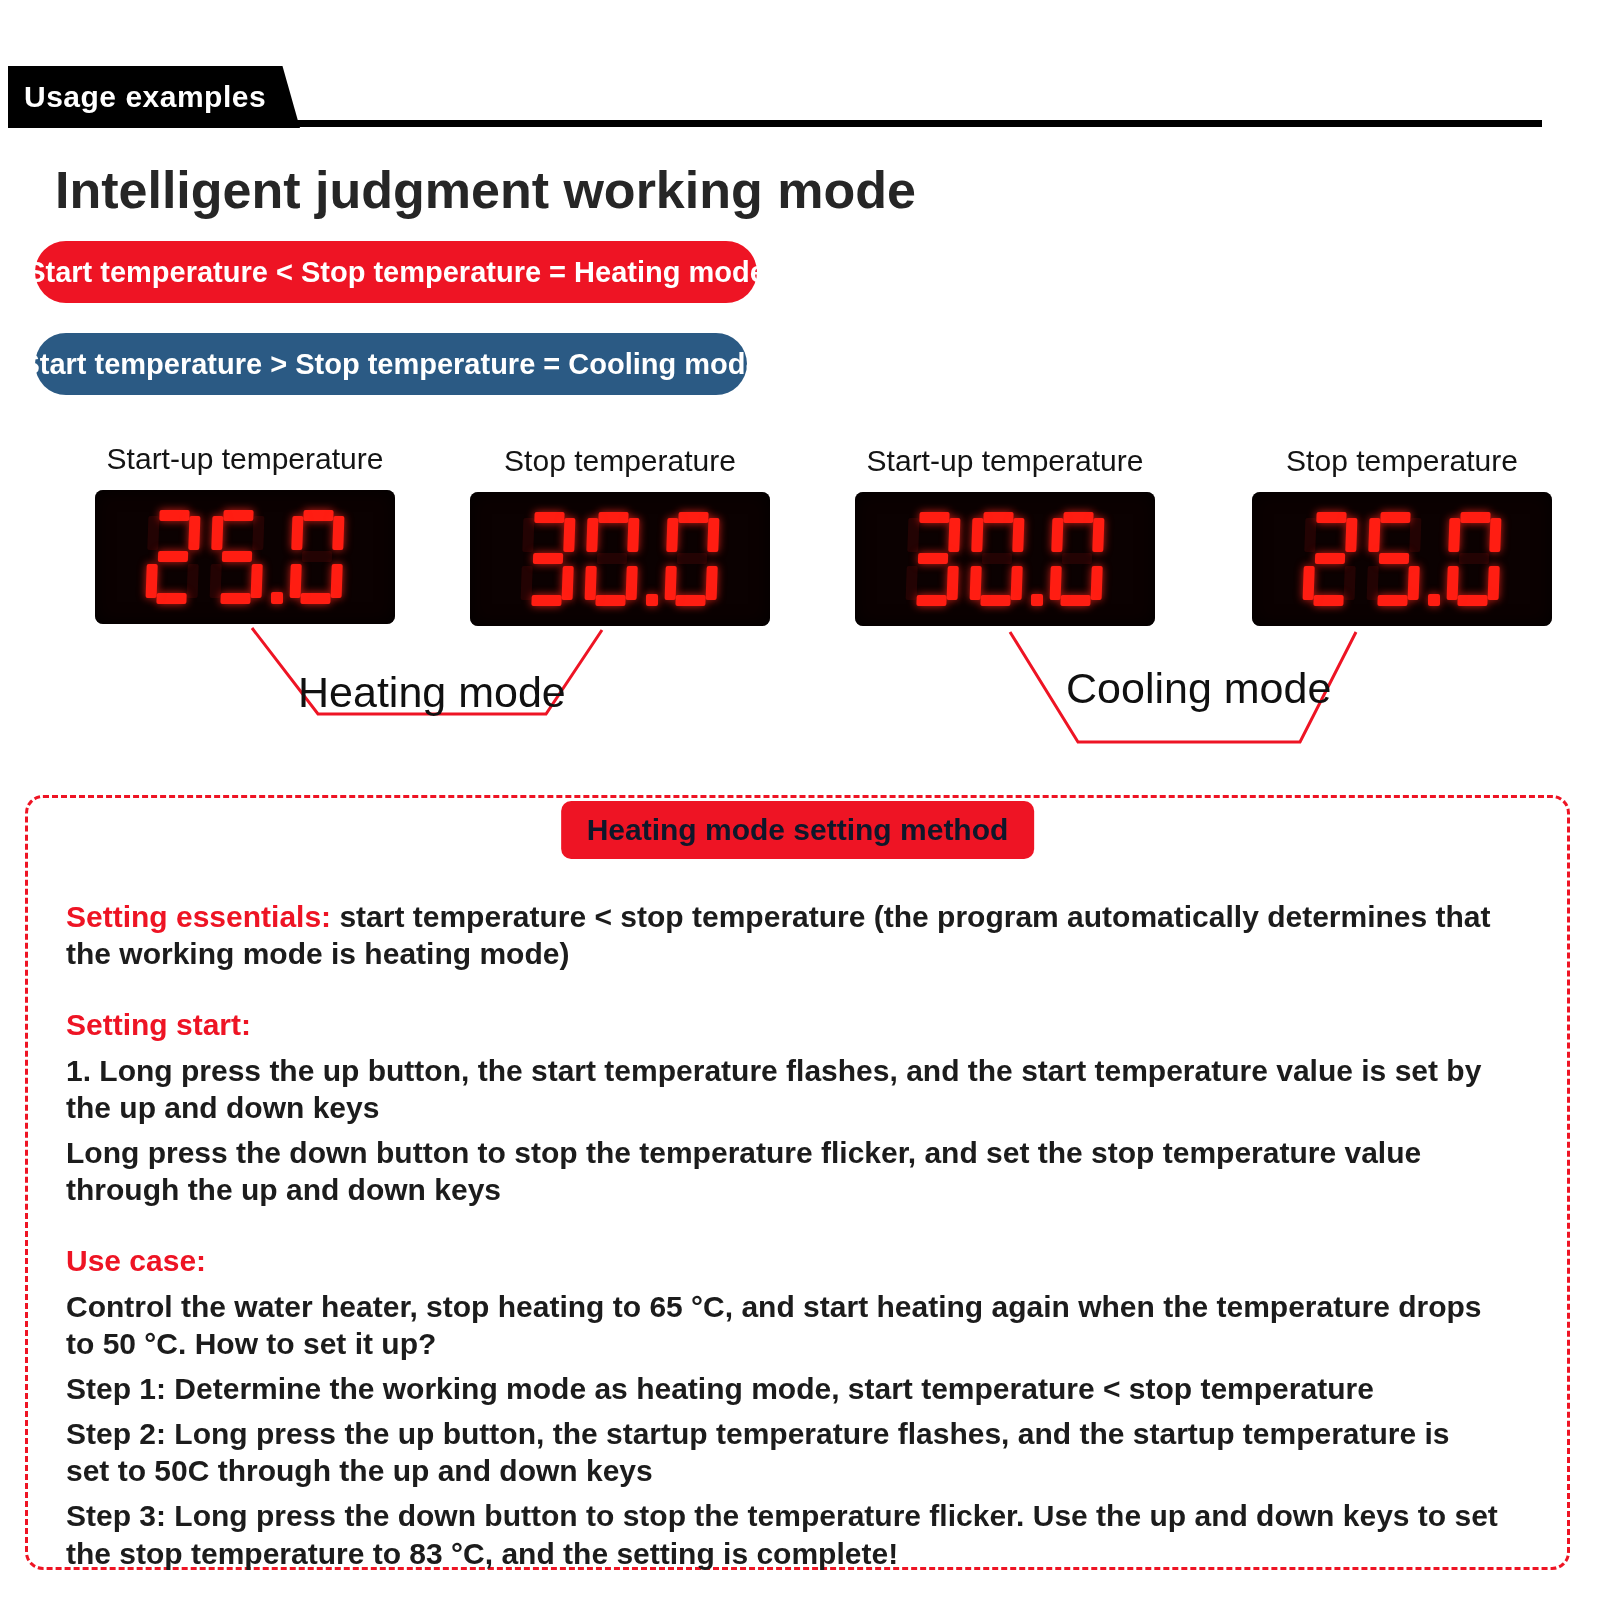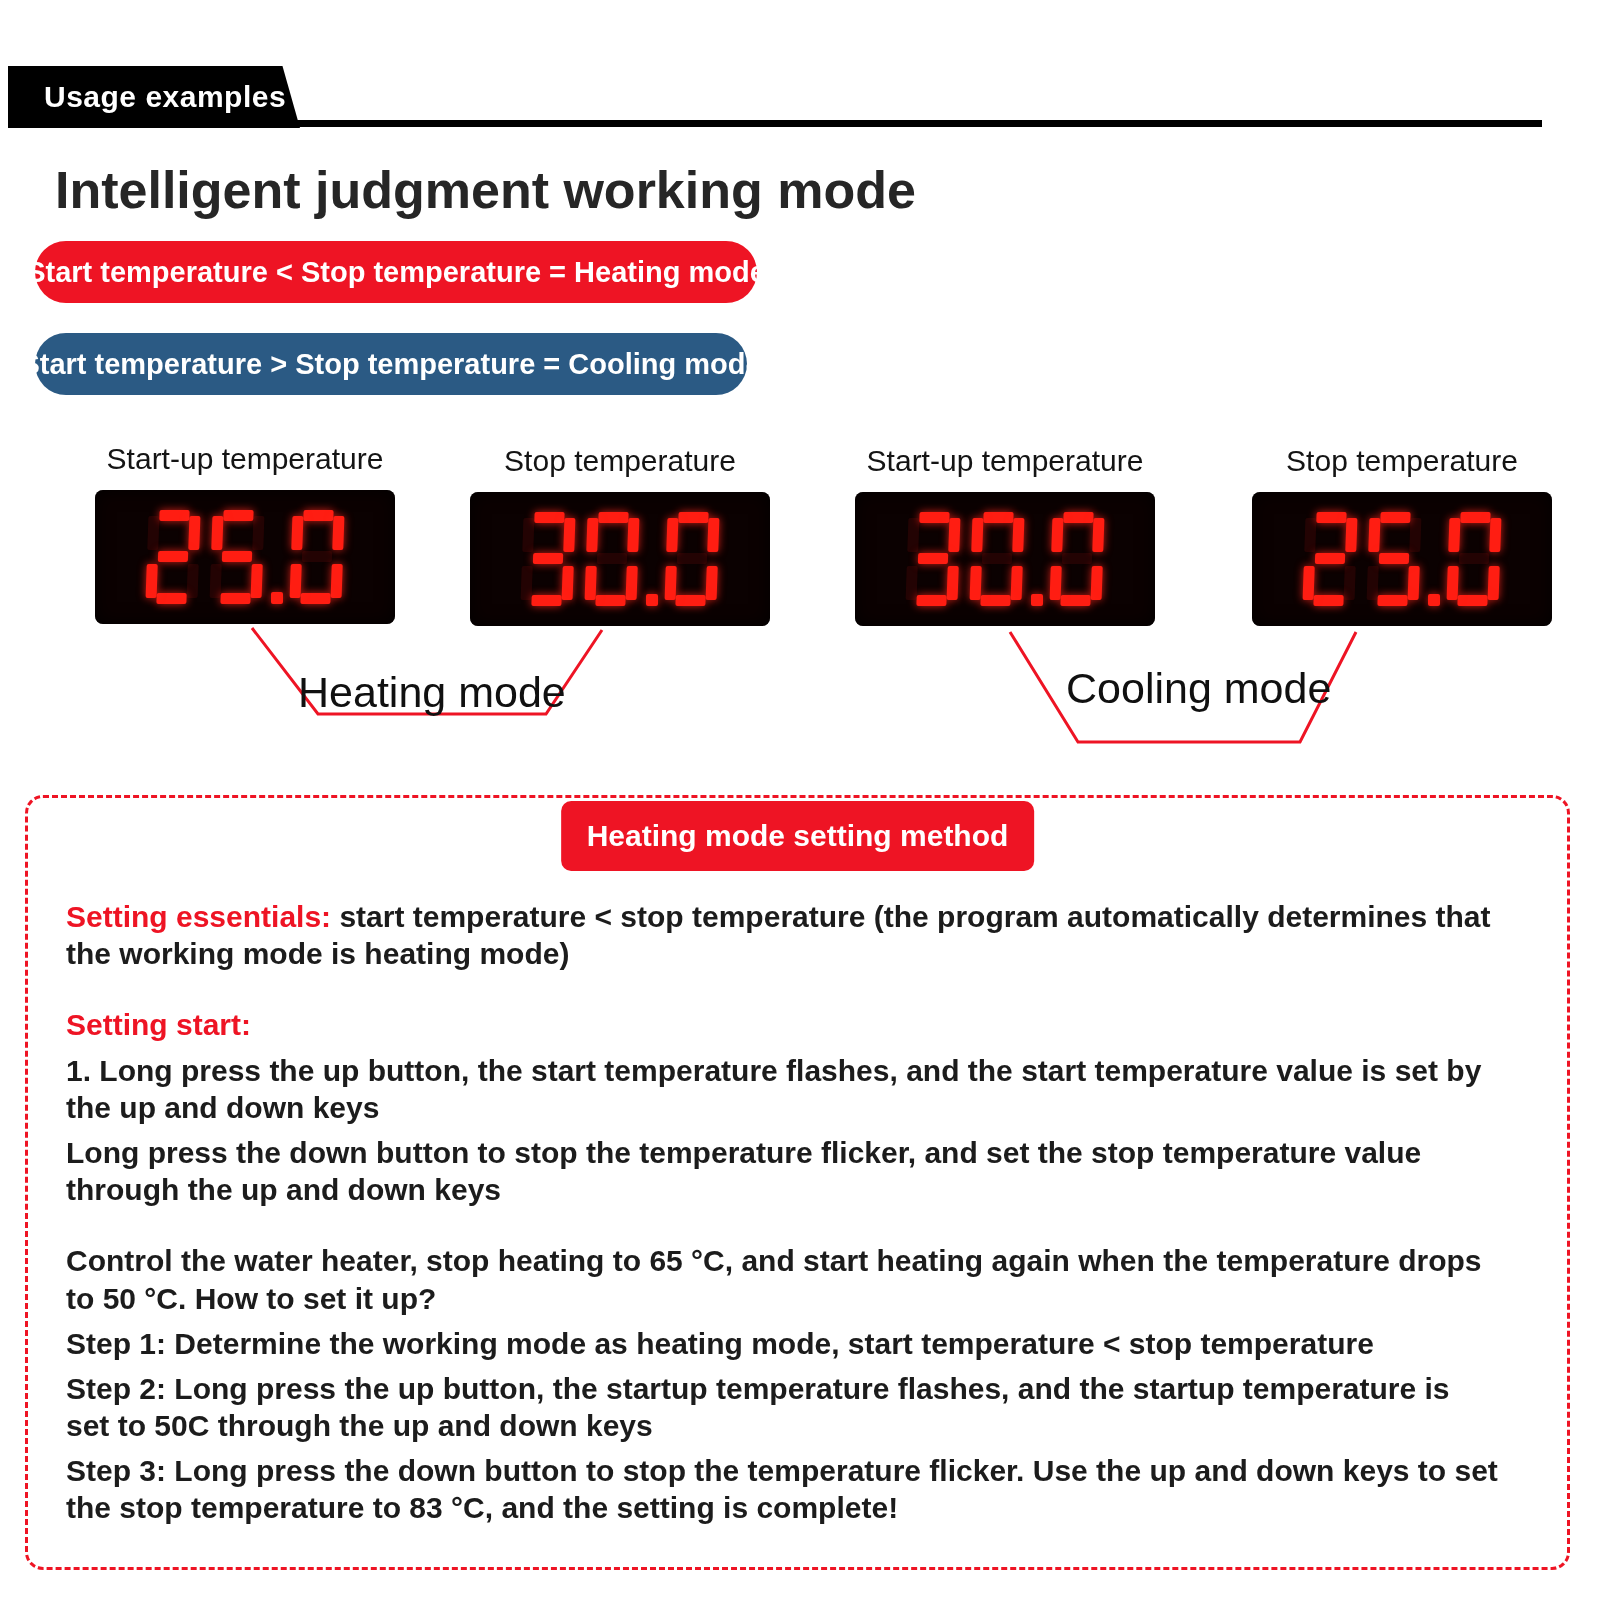--- a/index.html
+++ b/index.html
@@ -8,21 +8,21 @@
     font-family:"Liberation Sans",sans-serif;overflow:hidden;
   }
 
   
   .header-rule{position:absolute;left:248px;top:120px;width:1294px;height:7px;background:#000;z-index:1;}
   .ribbon{
     position:absolute;left:8px;top:66px;width:292px;height:62px;background:#000;z-index:2;
     clip-path:polygon(0 0,94% 0,100% 100%,0 100%);
     display:flex;align-items:center;
   }
-  .ribbon span{color:#fff;font-size:30px;font-weight:700;padding-left:36px;letter-spacing:.5px;}
+  .ribbon span{color:#fff;font-size:30px;font-weight:700;padding-left:16px;letter-spacing:.5px;}
 
   .title{position:absolute;left:55px;top:160px;font-size:52px;font-weight:700;color:#262626;}
 
   
   .pill{
     position:absolute;color:#fff;font-weight:700;font-size:29px;
     display:flex;align-items:center;justify-content:center;border-radius:31px;white-space:nowrap;
   }
   .pill-heating{left:35px;top:241px;width:722px;height:62px;background:var(--accent-red,#ee1424);}
   .pill-cooling{left:35px;top:333px;width:712px;height:62px;background:var(--cool-blue,#2b5a84);}
@@ -65,22 +65,22 @@
   .mode-heating{left:298px;top:668px;}
   .mode-cooling{left:1066px;top:664px;}
 
   
   .panel{
     position:absolute;left:25px;top:795px;width:1545px;height:775px;box-sizing:border-box;
     border:3px dashed var(--accent-red,#ee1424);border-radius:18px;background:#fff;
   }
   .badge{
     position:absolute;top:3px;left:50%;transform:translateX(-50%);
-    height:70px;background:var(--accent-red,#ee1424);border-radius:10px;
-    color:#ffffff;font-size:30px;font-weight:700;display:flex;align-items:center;justify-content:center;
+    height:58px;background:var(--accent-red,#ee1424);border-radius:10px;
+    color:#0f172a;font-size:30px;font-weight:700;display:flex;align-items:center;justify-content:center;
     padding:0 26px;white-space:nowrap;
   }
   .panel-body{
     padding:92px 60px 30px 30px;font-size:30px;font-weight:700;color:#1c1c1c;line-height:1.24;
   }
   .panel-body p{margin:8px;}
   .red{color:var(--accent-red,#ee1424);}
   .panel-section{margin-top:34px;}
 </style>
 </head>
@@ -244,20 +244,21 @@
 
       <p><span class="red">Setting essentials:</span><span> start temperature &lt; stop temperature (the program automatically determines that the working mode is heating mode)</span></p>
 
       <div class="panel-section">
         <p class="red">Setting start:</p>
         <p>1. Long press the up button, the start temperature flashes, and the start temperature value is set by the up and down keys</p>
         <p>Long press the down button to stop the temperature flicker, and set the stop temperature value through the up and down keys</p>
       </div>
 
       <div class="panel-section">
+        <p class="red">Use case:</p>
         <p>Control the water heater, stop heating to 65 °C, and start heating again when the temperature drops to 50 °C. How to set it up?</p>
         <p>Step 1: Determine the working mode as heating mode, start temperature &lt; stop temperature</p>
         <p>Step 2: Long press the up button, the startup temperature flashes, and the startup temperature is set to 50C through the up and down keys</p>
         <p>Step 3: Long press the down button to stop the temperature flicker. Use the up and down keys to set the stop temperature to 83 °C, and the setting is complete!</p>
       </div>
 
     </div>
   </div>
 
 </div>

